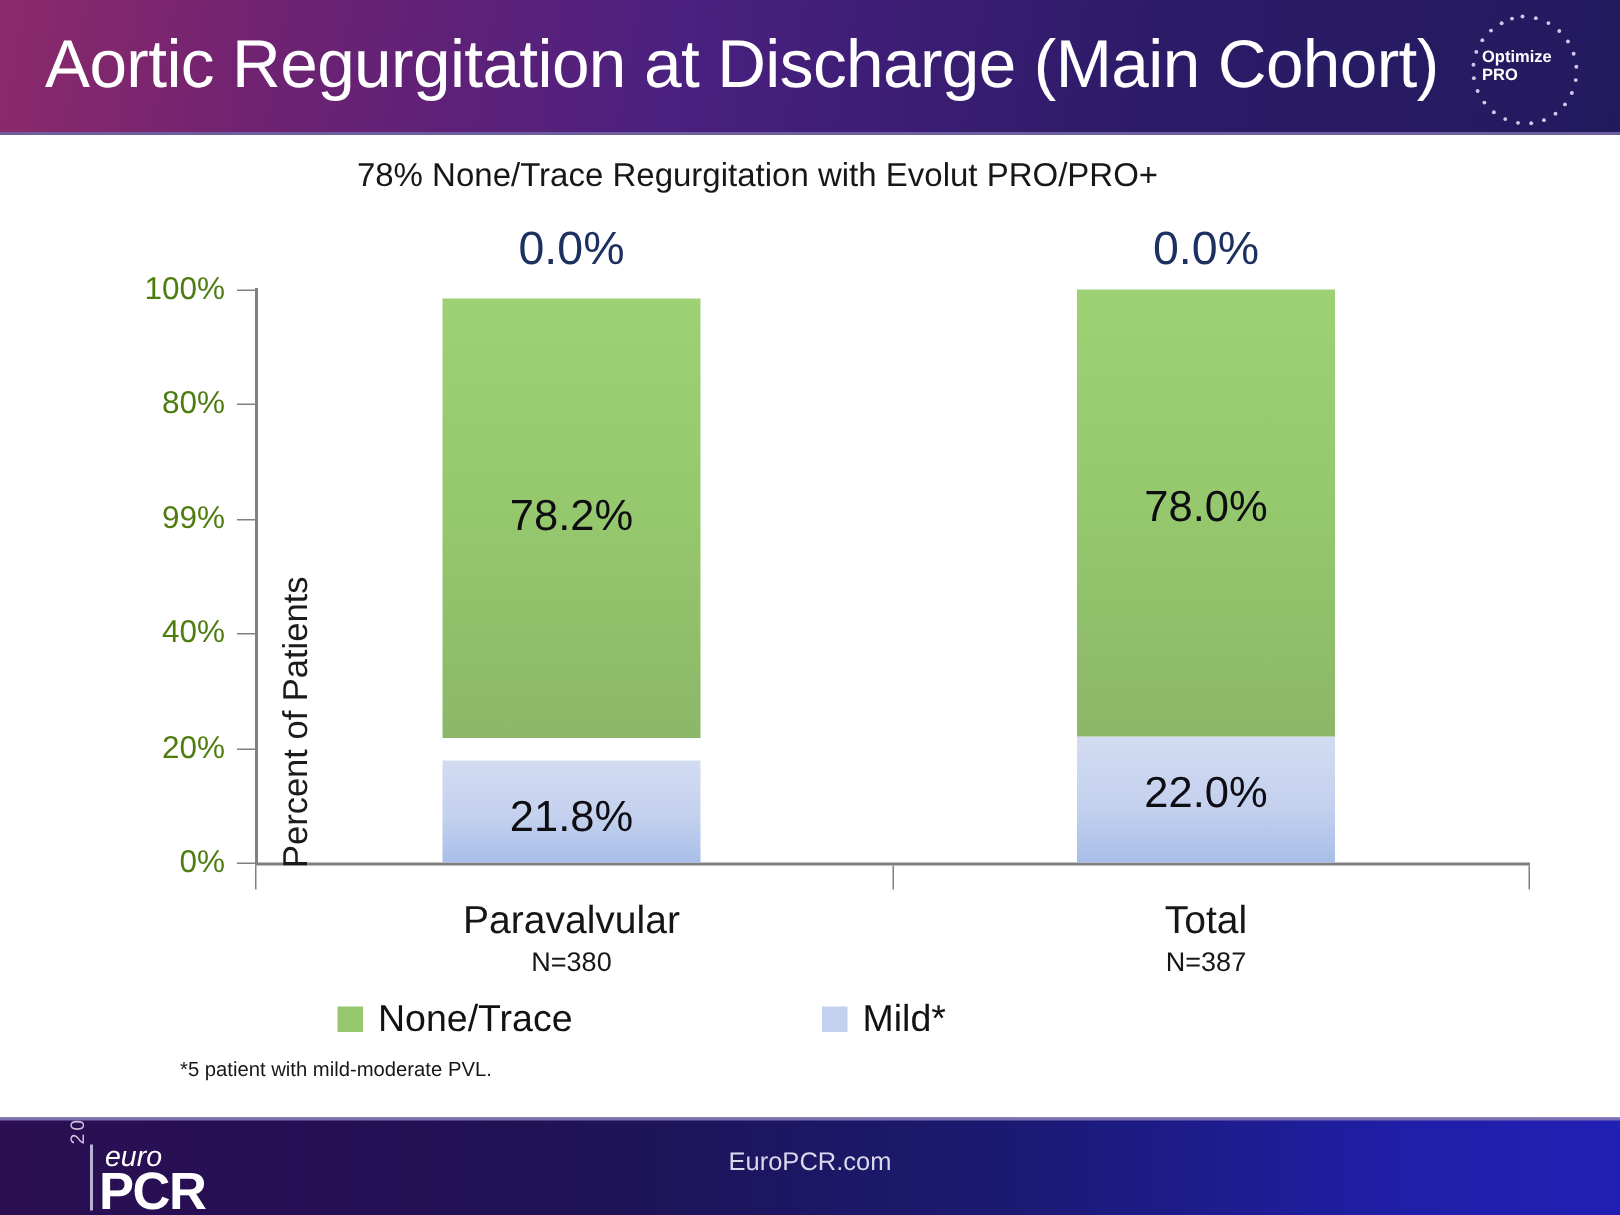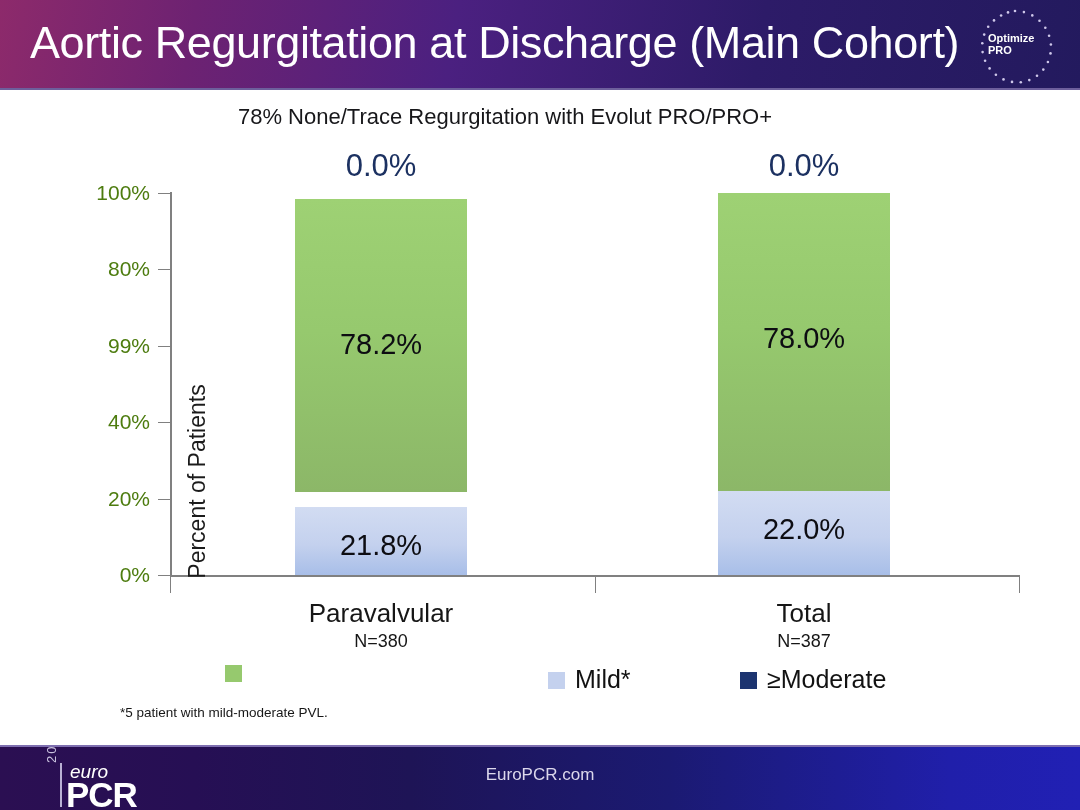--- a/index.html
+++ b/index.html
@@ -233,23 +233,22 @@
     </div>
 </div>
 <div id="x-labels">
     <div class="cat-label" style="left: 221px; top: 598px;">Paravalvular</div>
     <div class="cat-n" style="left: 221px; top: 631px;">N=380</div>
     <div class="cat-label" style="left: 644px; top: 598px;">Total</div>
     <div class="cat-n" style="left: 644px; top: 631px;">N=387</div>
   </div>
 
 <div id="legend">
-    <div class="legend-item" style="left: 55px;"><span class="legend-swatch" style="background: rgb(150, 201, 110);"></span></div>
+    <div class="legend-item" style="left: 55px;"><span class="legend-swatch" style="background: rgb(150, 201, 110);"></span><span class="legend-text">None/Trace</span></div>
     <div class="legend-item" style="left: 378px;"><span class="legend-swatch" style="background: rgb(196, 209, 238);"></span><span class="legend-text">Mild*</span></div>
-    <div class="legend-item" style="left: 570px;"><span class="legend-swatch" style="background: rgb(28, 52, 112);"></span><span class="legend-text">≥Moderate</span></div>
   </div>
 
 <div id="footnotes">
     <div>*5 patient with mild-moderate PVL.</div>
   </div>
 
 <div id="slide-footer">
   <div id="footer-topline"></div>
   <div id="europcr-logo">
     <div id="europcr-year">2022</div>

